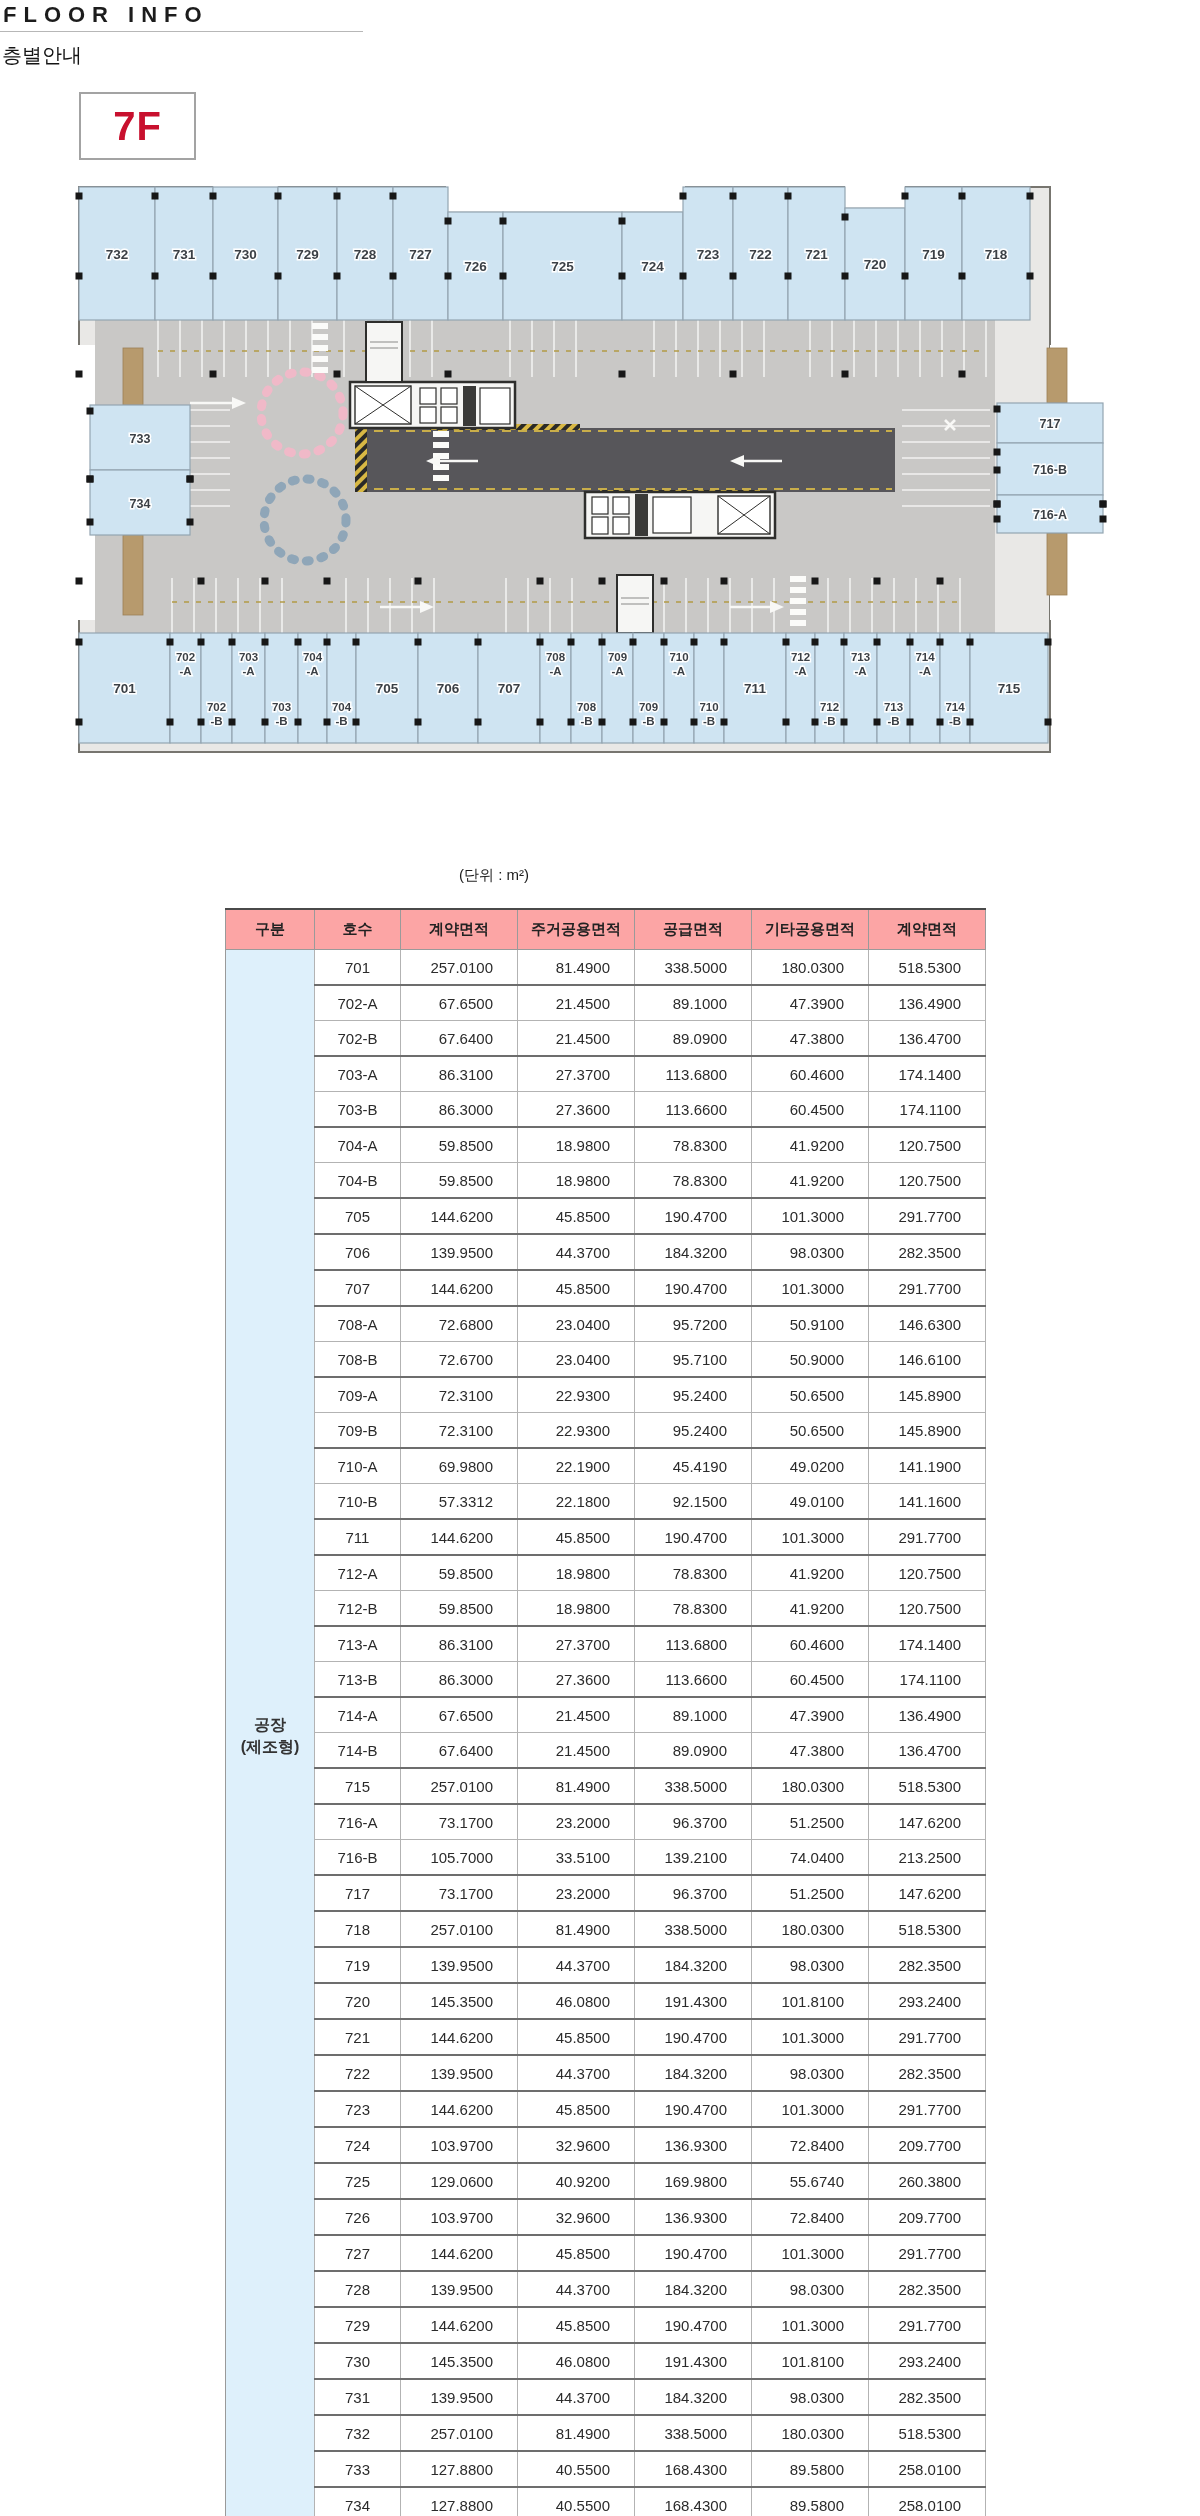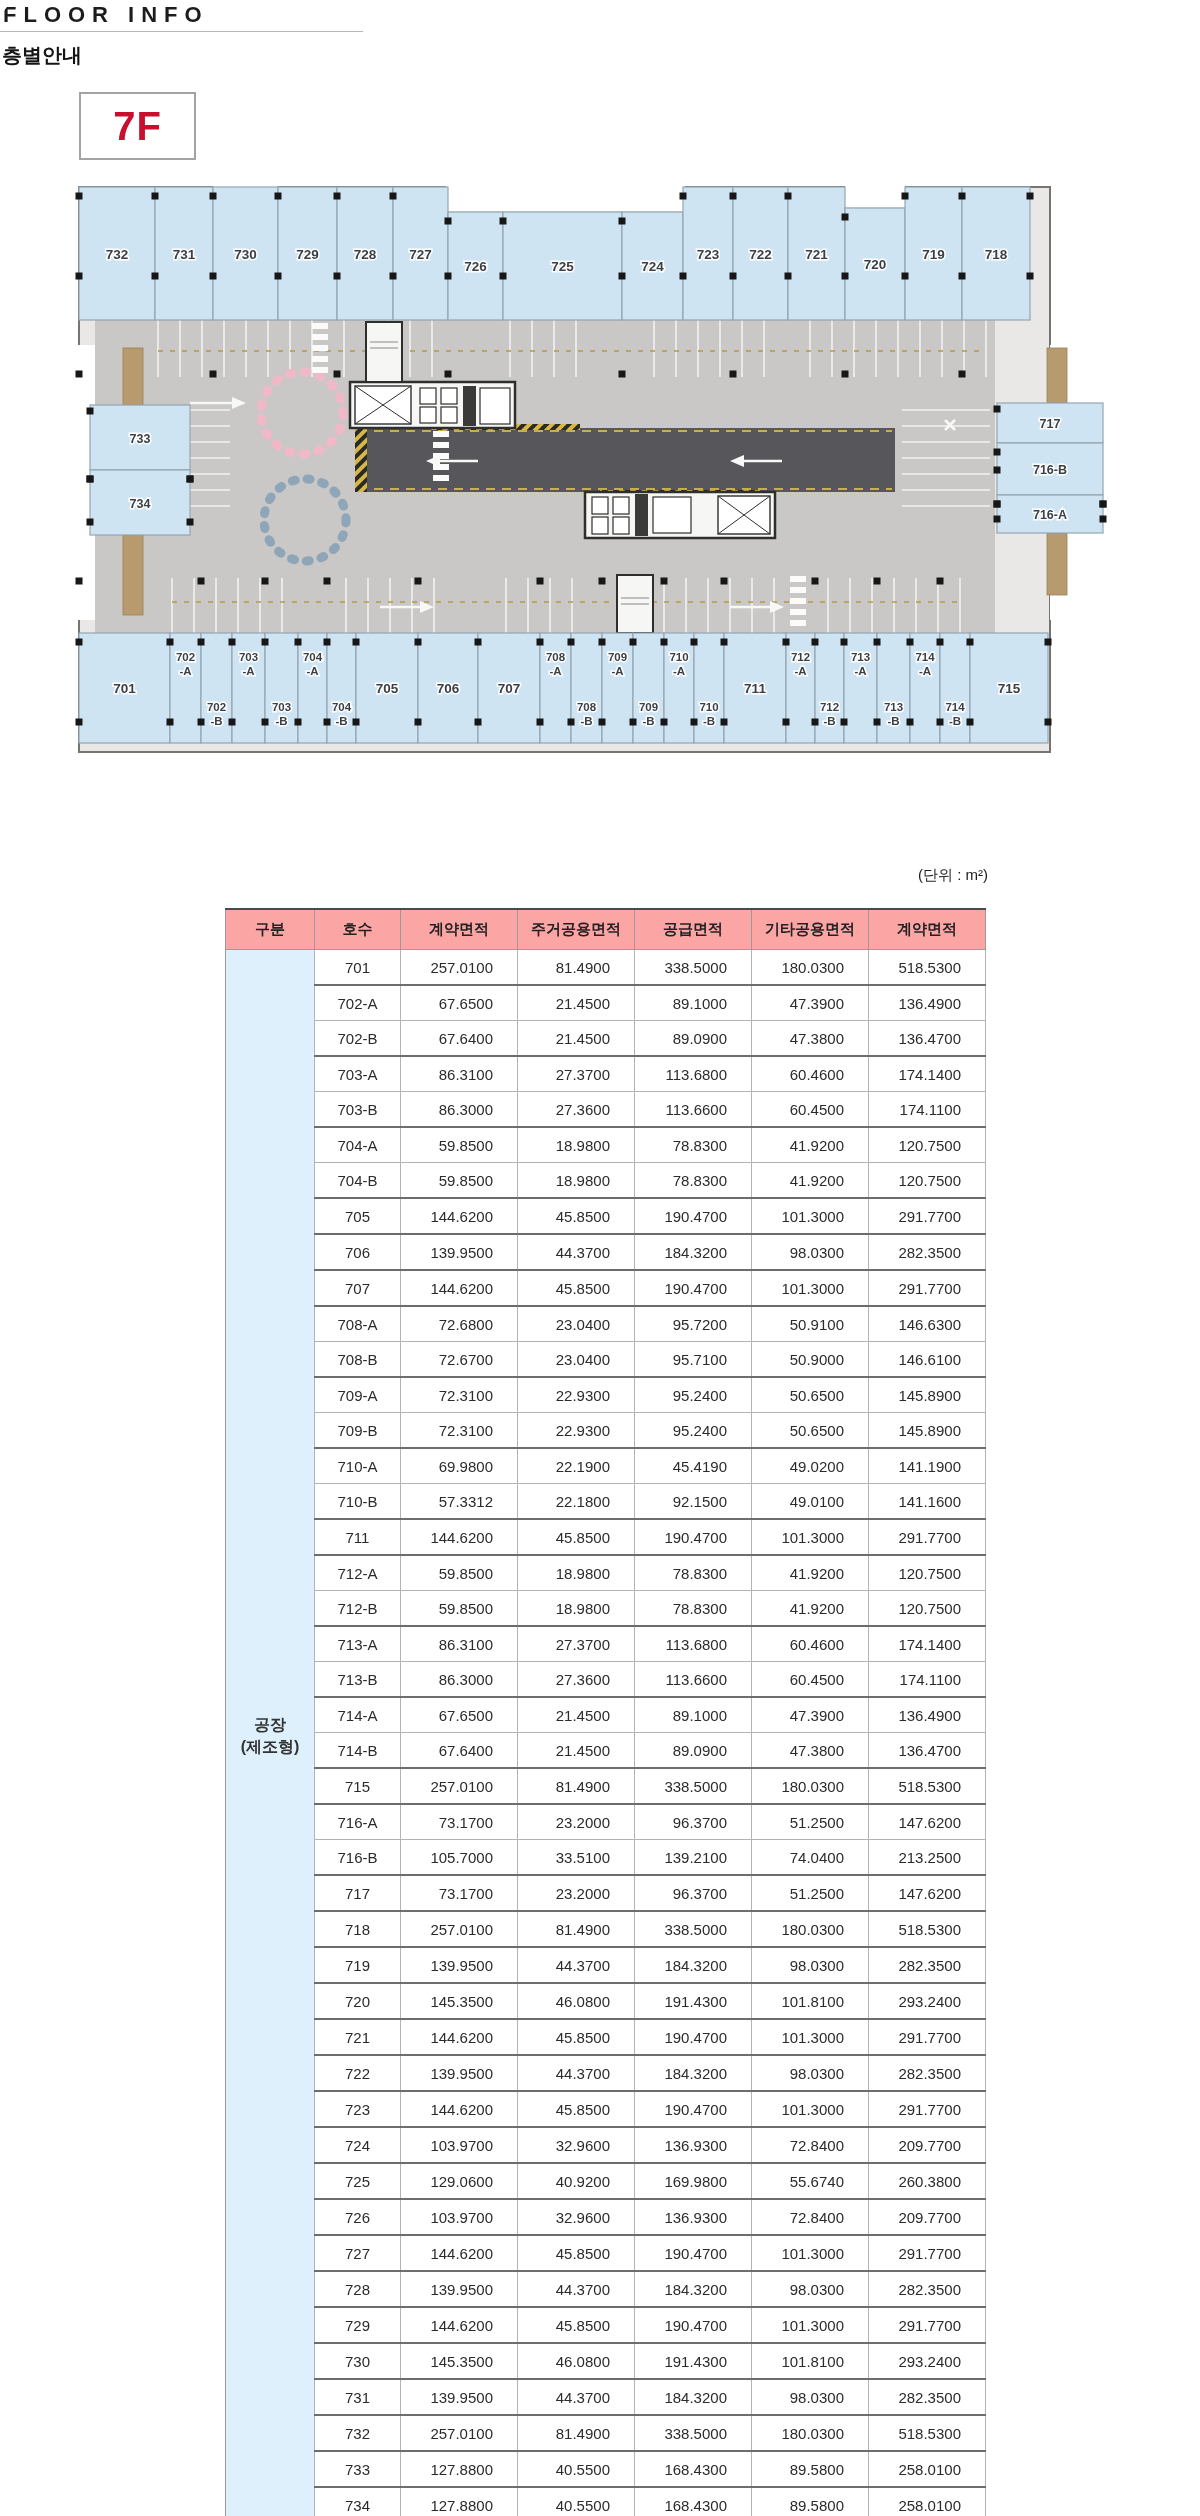--- a/index.html
+++ b/index.html
@@ -1,26 +1,26 @@
 <!DOCTYPE html>
 <html><head>
 <meta charset="utf-8">
 <style>
   html,body{margin:0;padding:0;background:#ffffff;}
   .page{position:relative;width:1200px;height:2516px;background:#fff;overflow:hidden;
         font-family:"Liberation Sans",sans-serif;border-radius:24px;}
   .hdr-title{position:absolute;left:3px;top:2px;margin:0;font-size:22px;font-weight:600;
         letter-spacing:7px;color:#1c1c1c;font-family:"Liberation Sans",sans-serif;}
   .hdr-rule{position:absolute;left:0;top:31px;width:363px;height:1px;background:#b7b7b7;}
-  .hdr-sub{position:absolute;left:2px;top:42px;margin:0;font-size:20px;font-weight:700;color:#141414;}
+  .hdr-sub{position:absolute;left:2px;top:42px;margin:0;font-size:20px;font-weight:400;color:#141414;}
   .floor-badge{position:absolute;left:79px;top:92px;width:113px;height:64px;border:2px solid #a3a3a3;
         background:#fff;display:flex;align-items:center;justify-content:center;}
   .floor-badge span{font-size:40px;font-weight:700;color:#c8102e;letter-spacing:1px;}
   svg.plan{position:absolute;left:40px;top:170px;}
-  .unit-note{position:absolute;top:866px;left:0;width:988px;text-align:right;font-size:15px;color:#1d1d1d;}
+  .unit-note{position:absolute;top:866px;left:0;width:988px;text-align:center;font-size:15px;color:#1d1d1d;}
   table.area{position:absolute;left:225px;top:908px;width:760px;border-collapse:collapse;
         table-layout:fixed;font-size:15px;color:#2b2b2b;}
   table.area th{height:37px;background:#fca5a5;font-weight:700;color:#222;
         border:1px solid #9a9a9a;border-top:2px solid #4a4a4a;font-size:15px;}
   table.area td{height:34px;border:1px solid #b3b3b3;background:#fff;padding:0;}
   table.area td.num{text-align:right;padding-right:24px;}
   table.area td.unit{text-align:center;}
   table.area tr.grp td{border-top:2px solid #6d6d6d;}
   table.area tbody tr:last-child td{border-bottom:2px solid #4a4a4a;}
   table.area td.cat{background:#def0fb;text-align:center;font-weight:700;font-size:16px;

